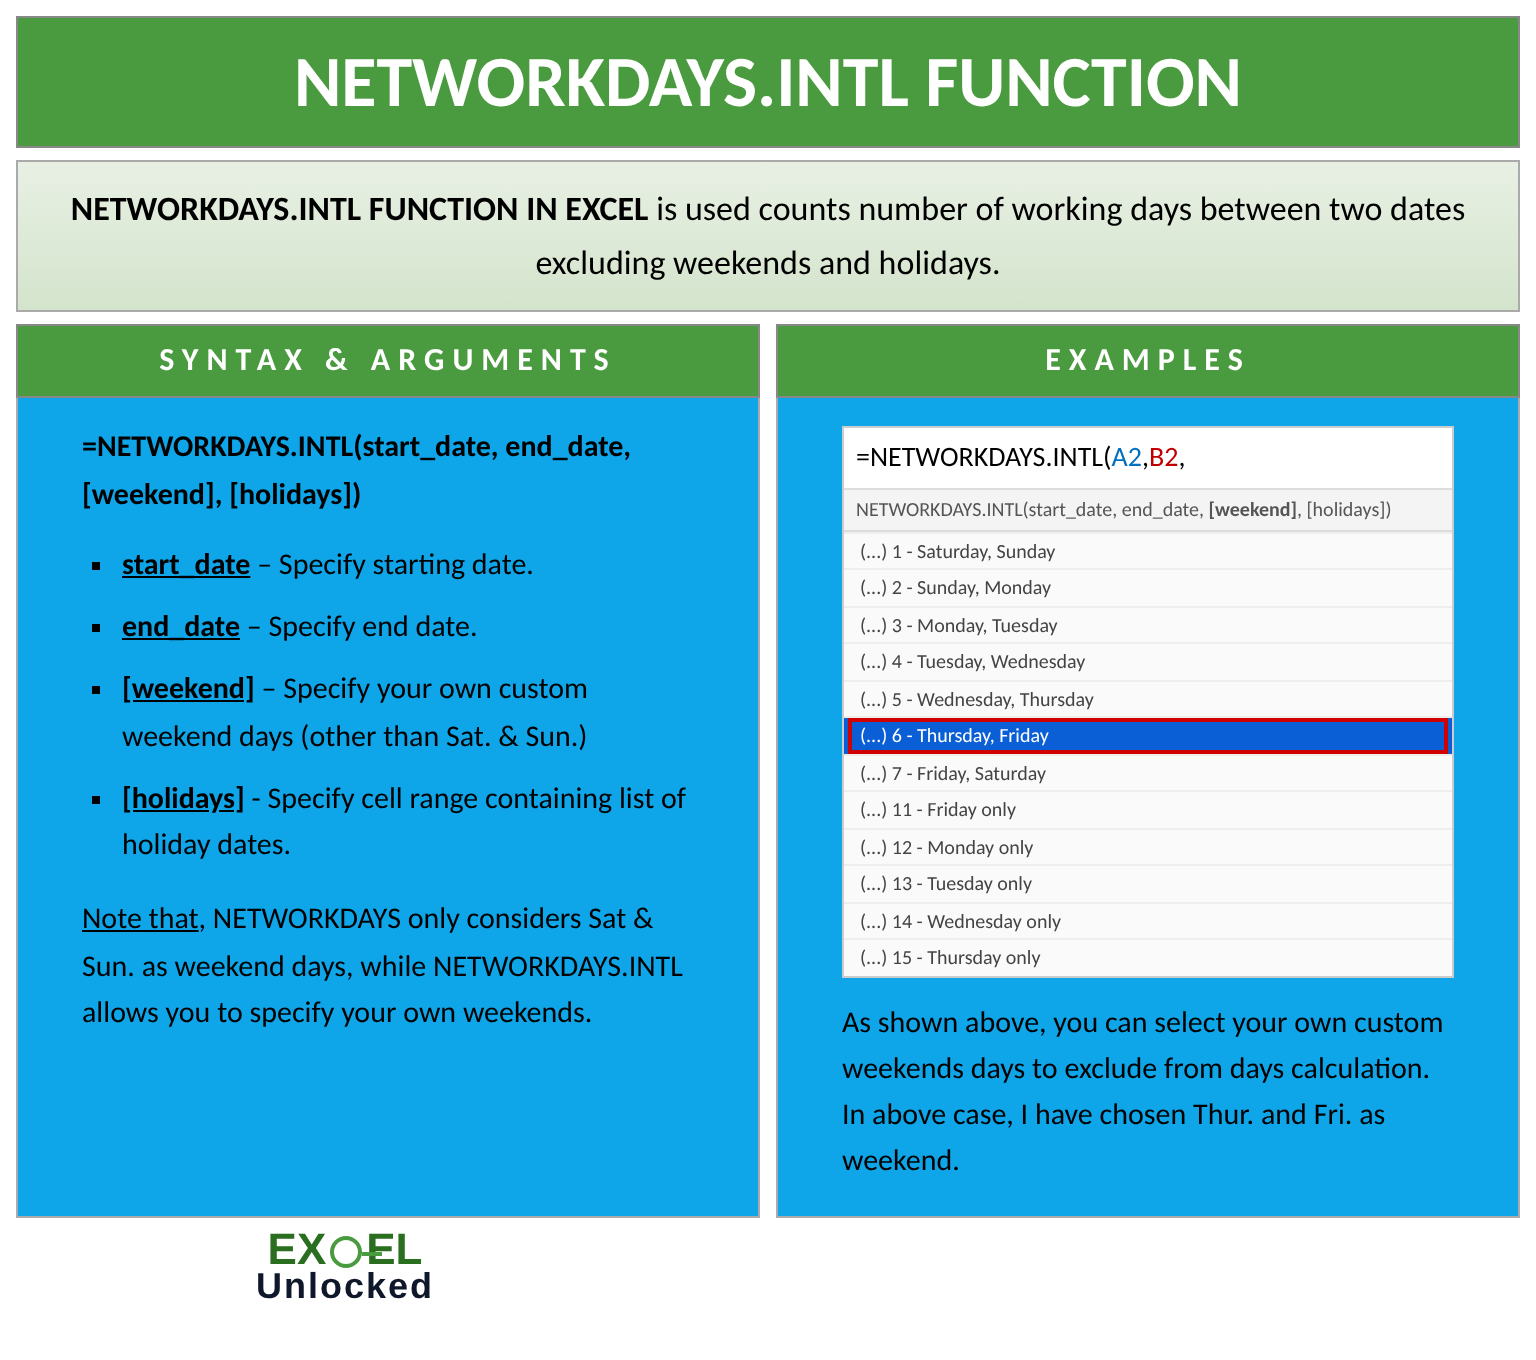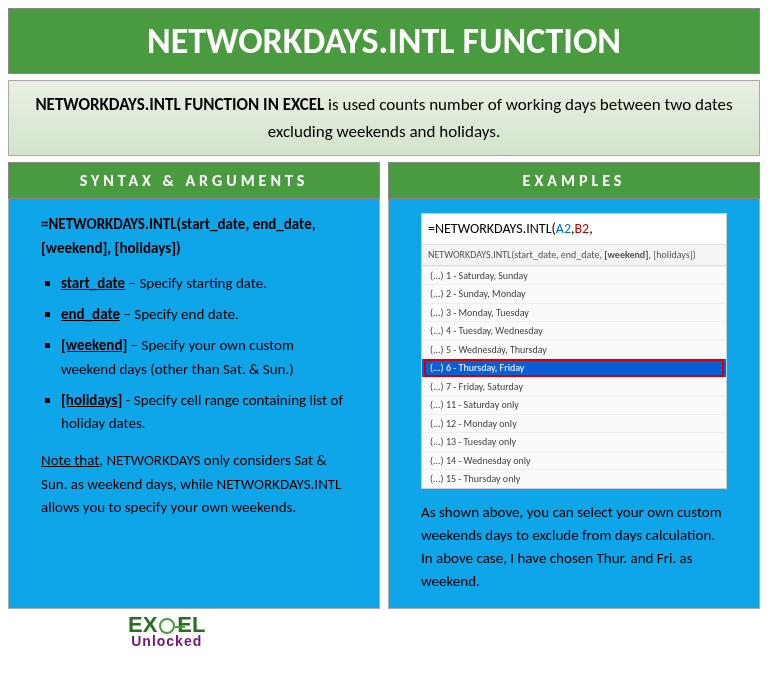--- a/index.html
+++ b/index.html
@@ -22,21 +22,21 @@
 .fbox .fb2 { color: #c00000; }
 .tooltip { font-size: 10px; padding: 2px 6px; background: #f4f4f4; border-bottom: 1px solid #ddd; color: #555; }
 .tooltip .bold { font-weight: bold; }
 .dropdown { position: relative; }
 .dd-row { padding: 1px 8px; color: #444; font-size: 10px; border-top: 1px solid #eee; white-space: nowrap; }
 .dd-row.sel { background: #0a5fd6; color: #fff; position: relative; }
 .dd-sel-border { position: absolute; border: 2px solid #d10000; left: 2px; right: 2px; top: 0; bottom: 0; pointer-events: none; }
 .ex-desc { font-size: 15px; line-height: 1.55; }
 .footer { margin-top: 6px; display: flex; align-items: center; gap: 24px; padding-left: 120px; }
 .logo { font-family: Liberation Sans, sans-serif; font-size: 22px; font-weight: bold; color: #2a6e20; display: flex; flex-direction: column; align-items: center; line-height: 0.95; }
-.logo .l2 { font-size: 14px; letter-spacing: 1px; color: #701a75; }
+.logo .l2 { font-size: 18px; letter-spacing: 1px; color: #0f172a; }
 .logo .key { display: inline-block; width: 16px; height: 16px; border: 2px solid #4a9a3f; border-radius: 50%; position: relative; margin: 0 2px; vertical-align: middle; }
 .logo .key::after { content: ''; position: absolute; width: 10px; height: 2px; background: #4a9a3f; left: 14px; top: 6px; }
 .flinks { font-size: 14px; }
 .flinks .url { color: #0563c1; text-decoration: underline; font-weight: bold; }
 .flinks .unlock { color: #d10000; font-weight: bold; margin-top: 2px; }
 </style>
 </head>
 <body>
 
 <div class="title-bar">NETWORKDAYS.INTL FUNCTION</div>
@@ -71,21 +71,21 @@
           <span>NETWORKDAYS.INTL(start_date, end_date, </span><span class="bold">[weekend]</span><span>, [holidays])</span>
         </div>
         <div class="dropdown">
           <div class="dd-row">(...) 1 - Saturday, Sunday</div>
           <div class="dd-row">(...) 2 - Sunday, Monday</div>
           <div class="dd-row">(...) 3 - Monday, Tuesday</div>
           <div class="dd-row">(...) 4 - Tuesday, Wednesday</div>
           <div class="dd-row">(...) 5 - Wednesday, Thursday</div>
           <div class="dd-row sel"><span>(...) 6 - Thursday, Friday</span><div class="dd-sel-border"></div></div>
           <div class="dd-row">(...) 7 - Friday, Saturday</div>
-          <div class="dd-row">(...) 11 - Saturday only</div>
+          <div class="dd-row">(...) 11 - Friday only</div>
           <div class="dd-row">(...) 12 - Monday only</div>
           <div class="dd-row">(...) 13 - Tuesday only</div>
           <div class="dd-row">(...) 14 - Wednesday only</div>
           <div class="dd-row">(...) 15 - Thursday only</div>
         </div>
       </div>
       <div class="ex-desc">As shown above, you can select your own custom weekends days to exclude from days calculation. In above case, I have chosen Thur. and Fri. as weekend.</div>
     </div>
   </div>
 </div>

